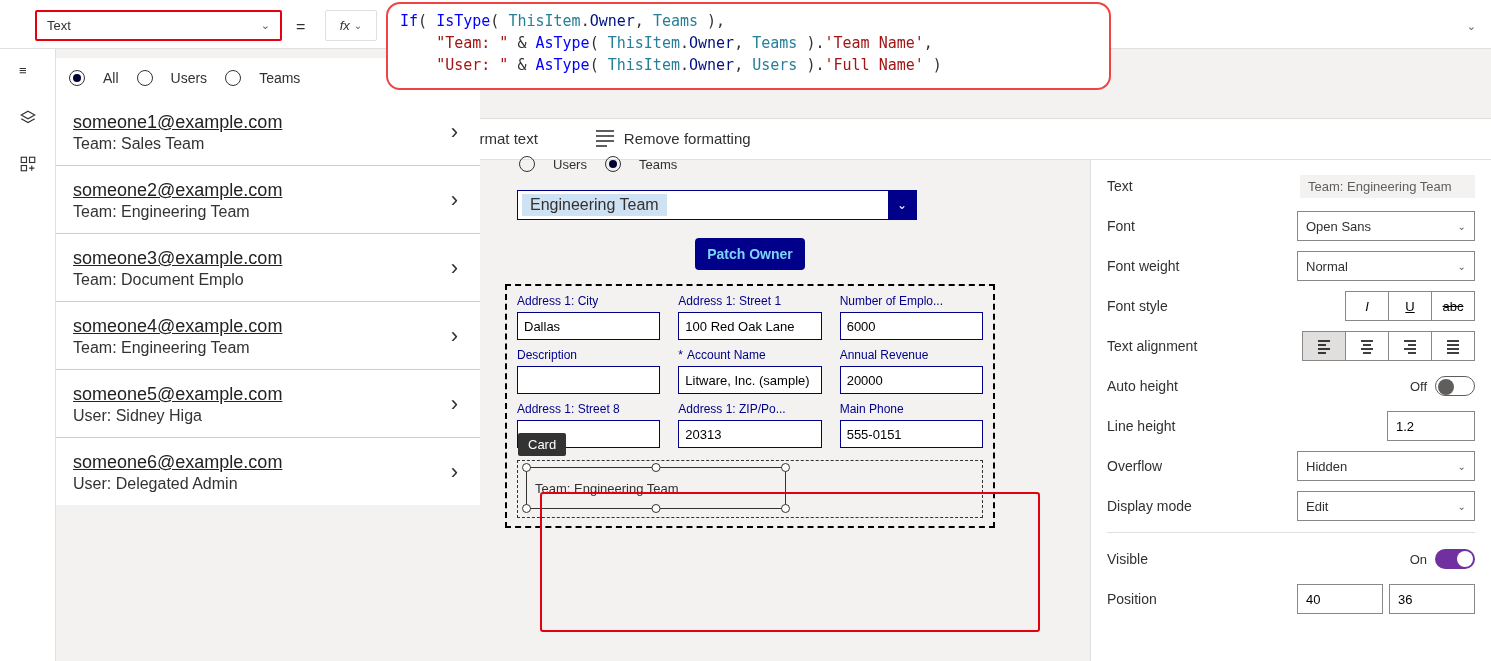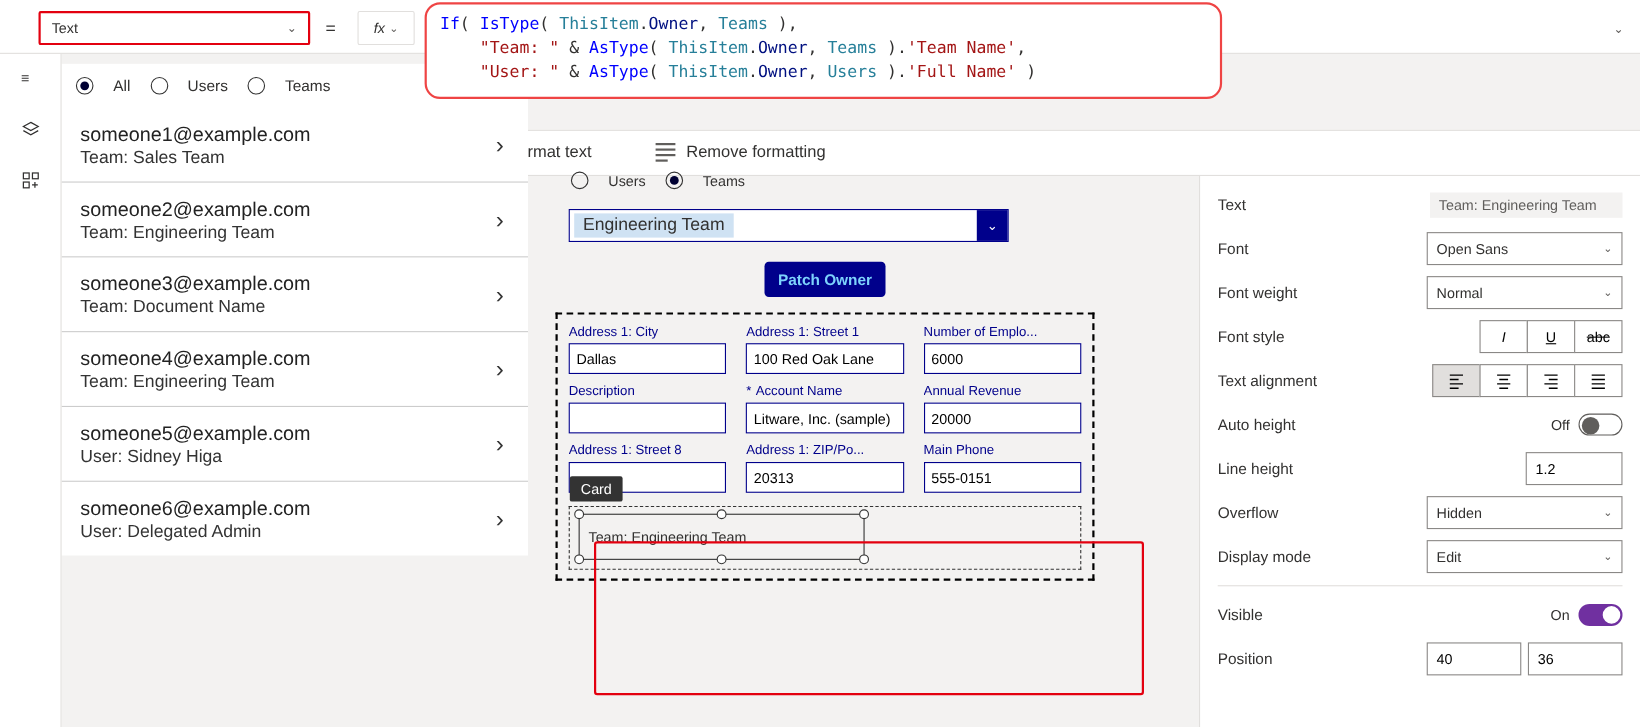--- a/index.html
+++ b/index.html
@@ -35,21 +35,21 @@
   .radio-row { height: 40px; display: flex; align-items: center; gap: 18px; padding: 0 14px; }
   .rad { width: 16px; height: 16px; border: 1.5px solid #333; border-radius: 50%; display: inline-flex; align-items:center; justify-content:center; cursor:pointer; flex: none;}
   .rad.sel::after { content:""; width:8px; height:8px; background:#000033; border-radius:50%; }
   .radio-row label { font-size: 14px; cursor:pointer; }
   .list-items { max-height: 420px; overflow-y: auto; position: relative; }
   .list-items::-webkit-scrollbar { width: 16px; }
   .list-items::-webkit-scrollbar-track { background: #f3f2f1; }
   .list-items::-webkit-scrollbar-thumb { background: #c8c6c4; }
   .item { padding: 14px 18px 12px; cursor: pointer; position: relative; border-top: 1px solid #ccc; }
   .item:first-child { border-top: none; }
-  .item-email { font-size: 18px; font-weight: 400; color: #222; }
+  .item-email { font-size: 18px; font-weight: 400; color: #222; text-decoration: underline; }
   .item-sub { font-size: 16px; color: #333; margin-top: 2px; }
   .item .chev { position: absolute; right: 22px; top: 50%; transform: translateY(-50%); font-size: 22px; color: #333; }
 
   
   .form-pane { position: absolute; left: 505px; top: 144px; width: 490px; z-index: 2; }
   .form-radio { height: 40px; display:flex; align-items:center; gap:18px; padding: 0 14px; }
   .combo { margin: 6px 12px; width: 400px; height: 30px; border: 1.5px solid #00008b; display:flex; align-items:center; background:#fff; cursor:pointer; }
   .combo-sel { padding: 0 8px; font-size: 16px; background: #cfe2f3; height: 22px; display:flex; align-items:center; margin-left:4px; }
   .combo-btn { width: 28px; height: 28px; margin-left:auto; background:#00008b; color:#fff; display:flex; align-items:center; justify-content:center; font-size:12px; }
   .patch-btn { margin: 18px auto 14px; width: 110px; height: 32px; background: #00008b; color:#7dd3fc; border:none; border-radius:4px; font-size:14px; font-weight:600; display:flex; align-items:center; justify-content:center; cursor:pointer; }
@@ -169,21 +169,21 @@
   <div class="item-sub">Team: Sales Team</div>
   <div class="chev">›</div>
       </div>
       <div class="item">
         <div class="item-email">someone2@example.com</div>
   <div class="item-sub">Team: Engineering Team</div>
   <div class="chev">›</div>
       </div>
       <div class="item">
         <div class="item-email">someone3@example.com</div>
-  <div class="item-sub">Team: Document Name</div>
+  <div class="item-sub">Team: Document Emplo</div>
   <div class="chev">›</div>
       </div>
       <div class="item">
         <div class="item-email">someone4@example.com</div>
   <div class="item-sub">Team: Engineering Team</div>
   <div class="chev">›</div>
       </div>
       <div class="item">
         <div class="item-email">someone5@example.com</div>
   <div class="item-sub">User: Sidney Higa</div>

